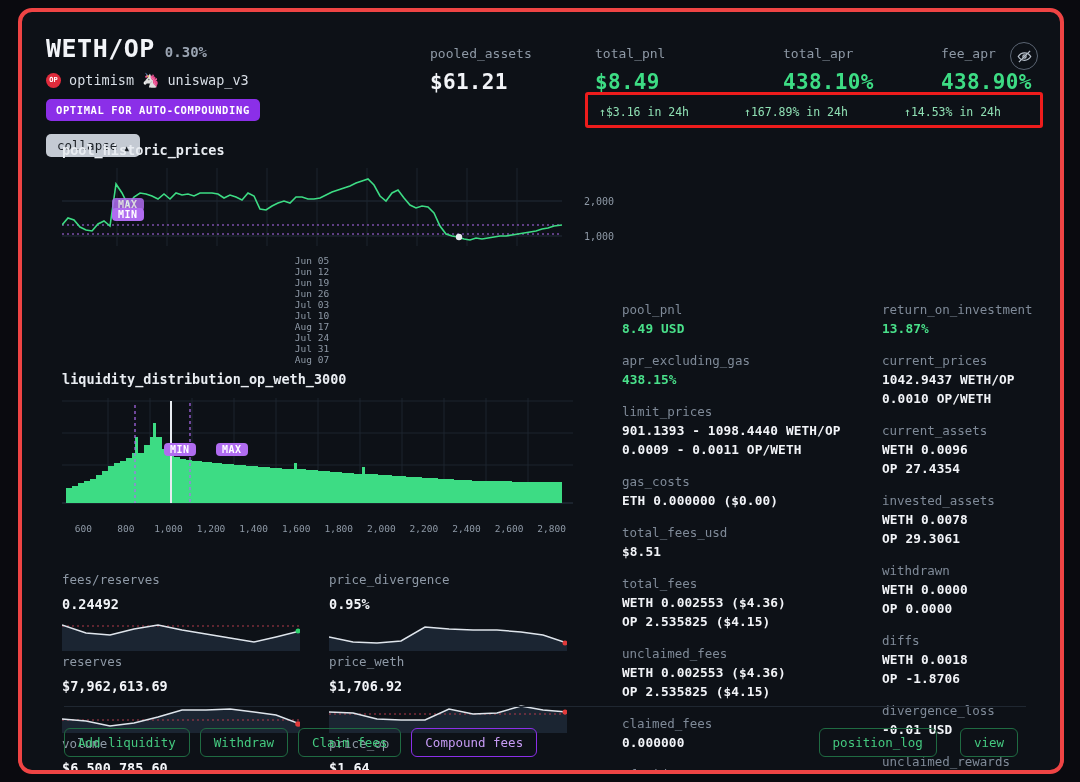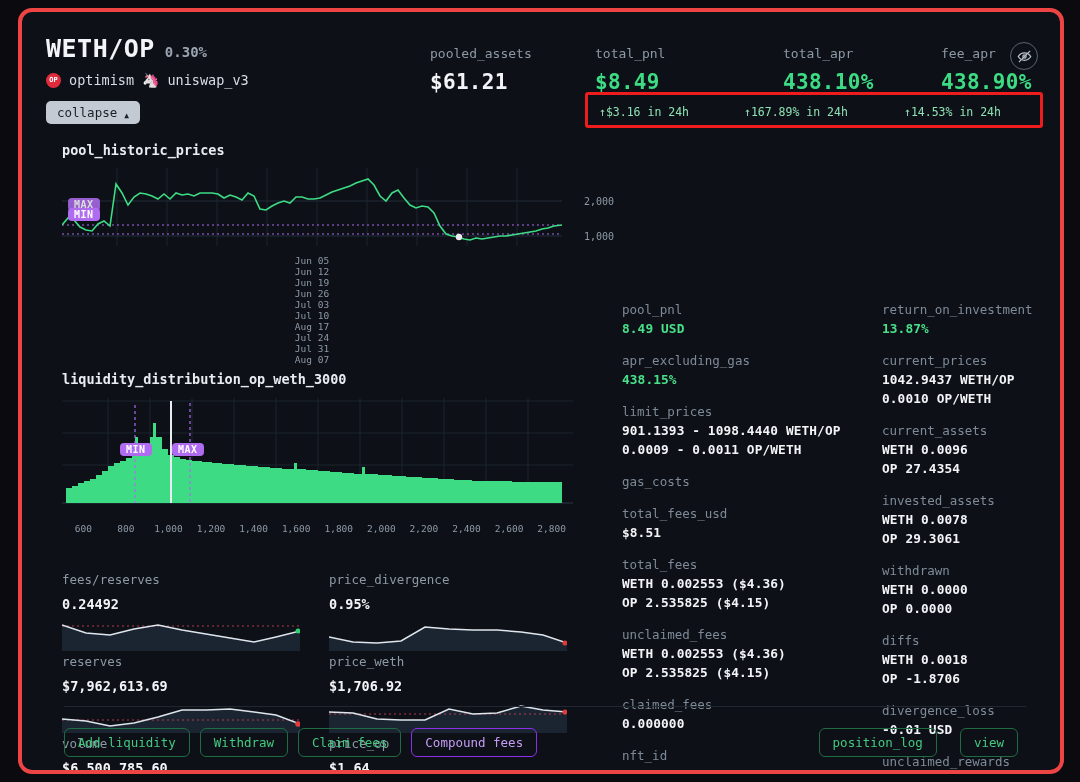--- a/index.html
+++ b/index.html
@@ -86,21 +86,21 @@
   .chart-title { font-size: 13.5px; color: #e8ecf1; font-weight: bold; }
   .hist-wrap { position: relative; margin-top: 10px; height: 84px; width: 500px; }
   .hist-wrap svg { display: block; }
   .ytick {
     position: absolute; font-size: 10px; color: #8e99a6;
     right: -52px;
   }
   .badge-mm {
     position: absolute; background: #b06cf0; color: #ffffff;
     font-size: 10px; font-weight: bold; padding: 1px 6px;
-    border-radius: 4px; letter-spacing: 0.5px;
+    border-radius: 4px; letter-spacing: 0.5px; margin-left: 44px;
   }
   .xaxis { display: flex; margin-top: 3px; width: 500px; flex-direction: column; }
   .xaxis span { flex: 1; font-size: 9.5px; color: #8e99a6; text-align: center; }
 
   .liq-wrap { position: relative; margin-top: 6px; height: 118px; width: 511px; }
   .liq-x { display: flex; width: 511px; margin-top: 12px; }
   .liq-x span { flex: 1; font-size: 9.5px; color: #8e99a6; text-align: center; }
 
   
   .mini-grid {
@@ -146,20 +146,21 @@
     <div class="pair-row">
       <span class="pair-name">WETH/OP</span>
       <span class="pair-fee">0.30%</span>
     </div>
     <div class="chain-row">
       <span class="chain-logo">OP</span>
       <span class="chain-label">optimism</span>
       <span class="uni-logo">🦄</span>
       <span class="chain-label">uniswap_v3</span>
     </div>
+    <div><span class="badge">OPTIMAL FOR AUTO-COMPOUNDING</span></div>
     <div><span class="collapse-btn">
       <span>collapse</span>
       <span class="caret-up">▲</span>
     </span></div>
 
     <div class="metrics">
       <div class="metric m-pooled">
         <div class="m-label">pooled_assets</div>
         <div class="m-value white">$61.21</div>
       </div>
@@ -341,20 +342,21 @@
       <div class="dv green">8.49 USD</div>
 
       <div class="dl">apr_excluding_gas</div>
       <div class="dv green">438.15%</div>
 
       <div class="dl">limit_prices</div>
       <div class="dv">901.1393 - 1098.4440 WETH/OP</div>
       <div class="dv">0.0009 - 0.0011 OP/WETH</div>
 
       <div class="dl">gas_costs</div>
+      <div class="dv">ETH 0.000000 ($0.00)</div>
 
       <div class="dl">total_fees_usd</div>
       <div class="dv">$8.51</div>
 
       <div class="dl">total_fees</div>
       <div class="dv">WETH 0.002553 ($4.36)</div>
       <div class="dv">OP 2.535825 ($4.15)</div>
 
       <div class="dl">unclaimed_fees</div>
       <div class="dv">WETH 0.002553 ($4.36)</div>

